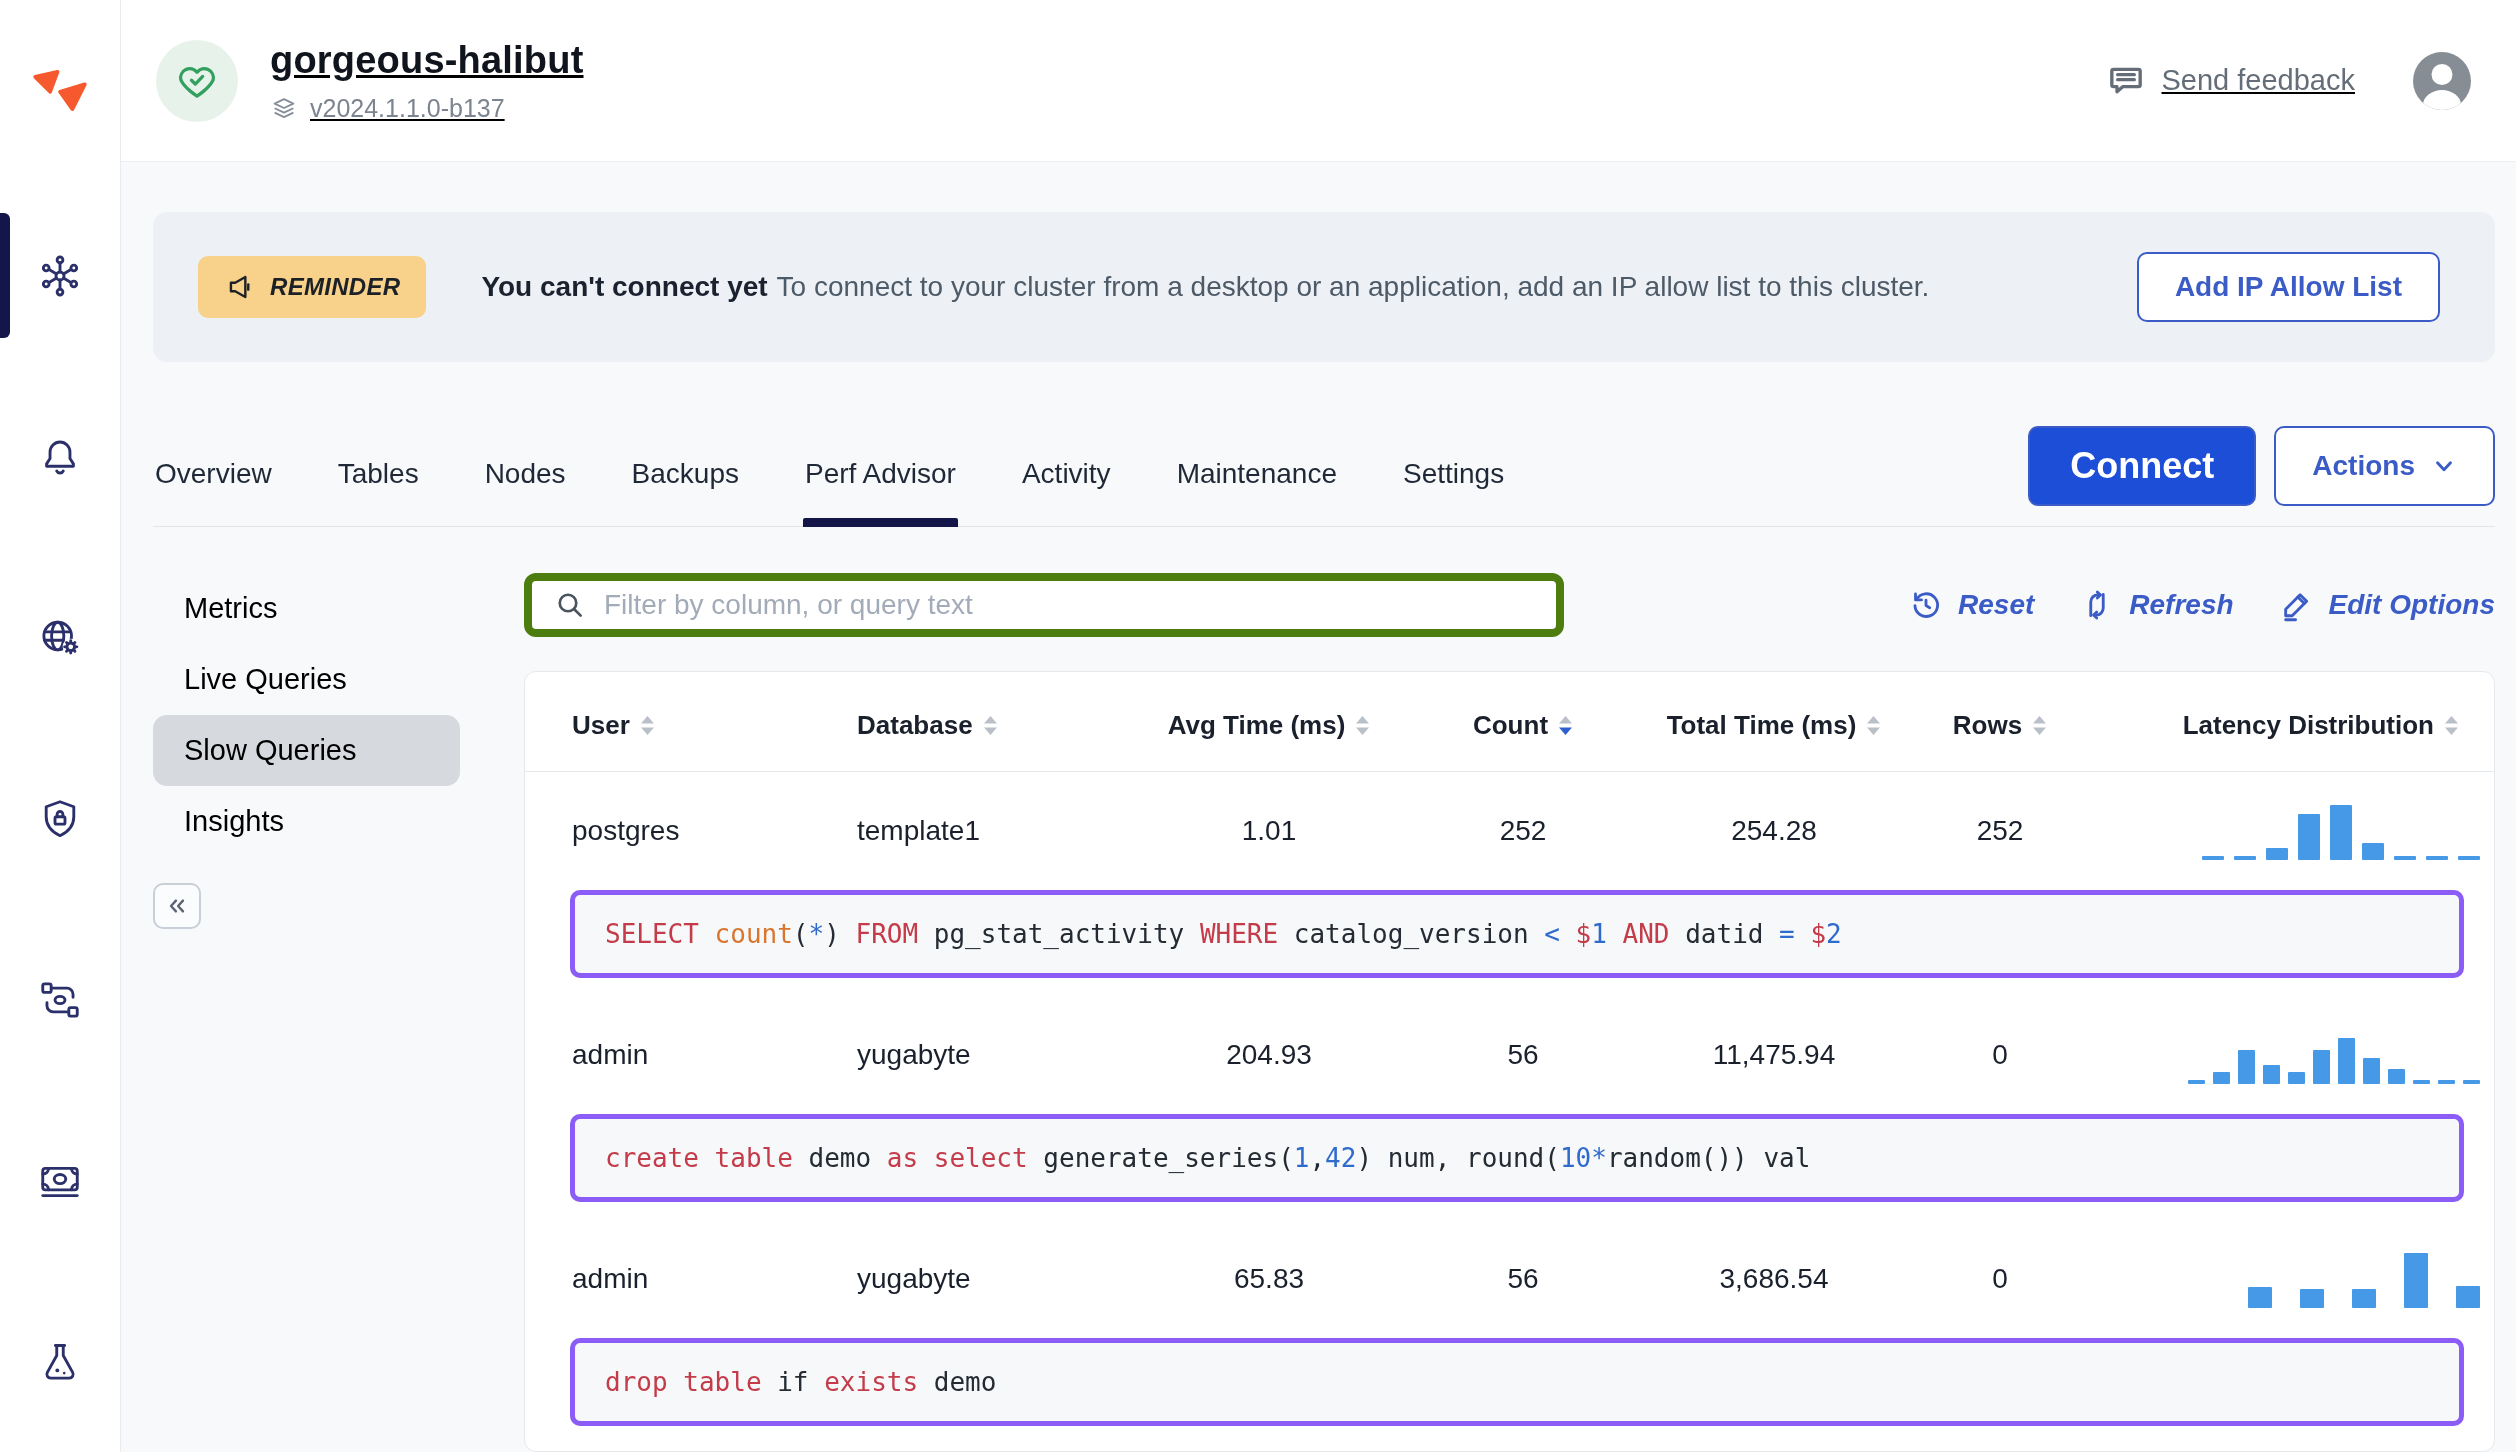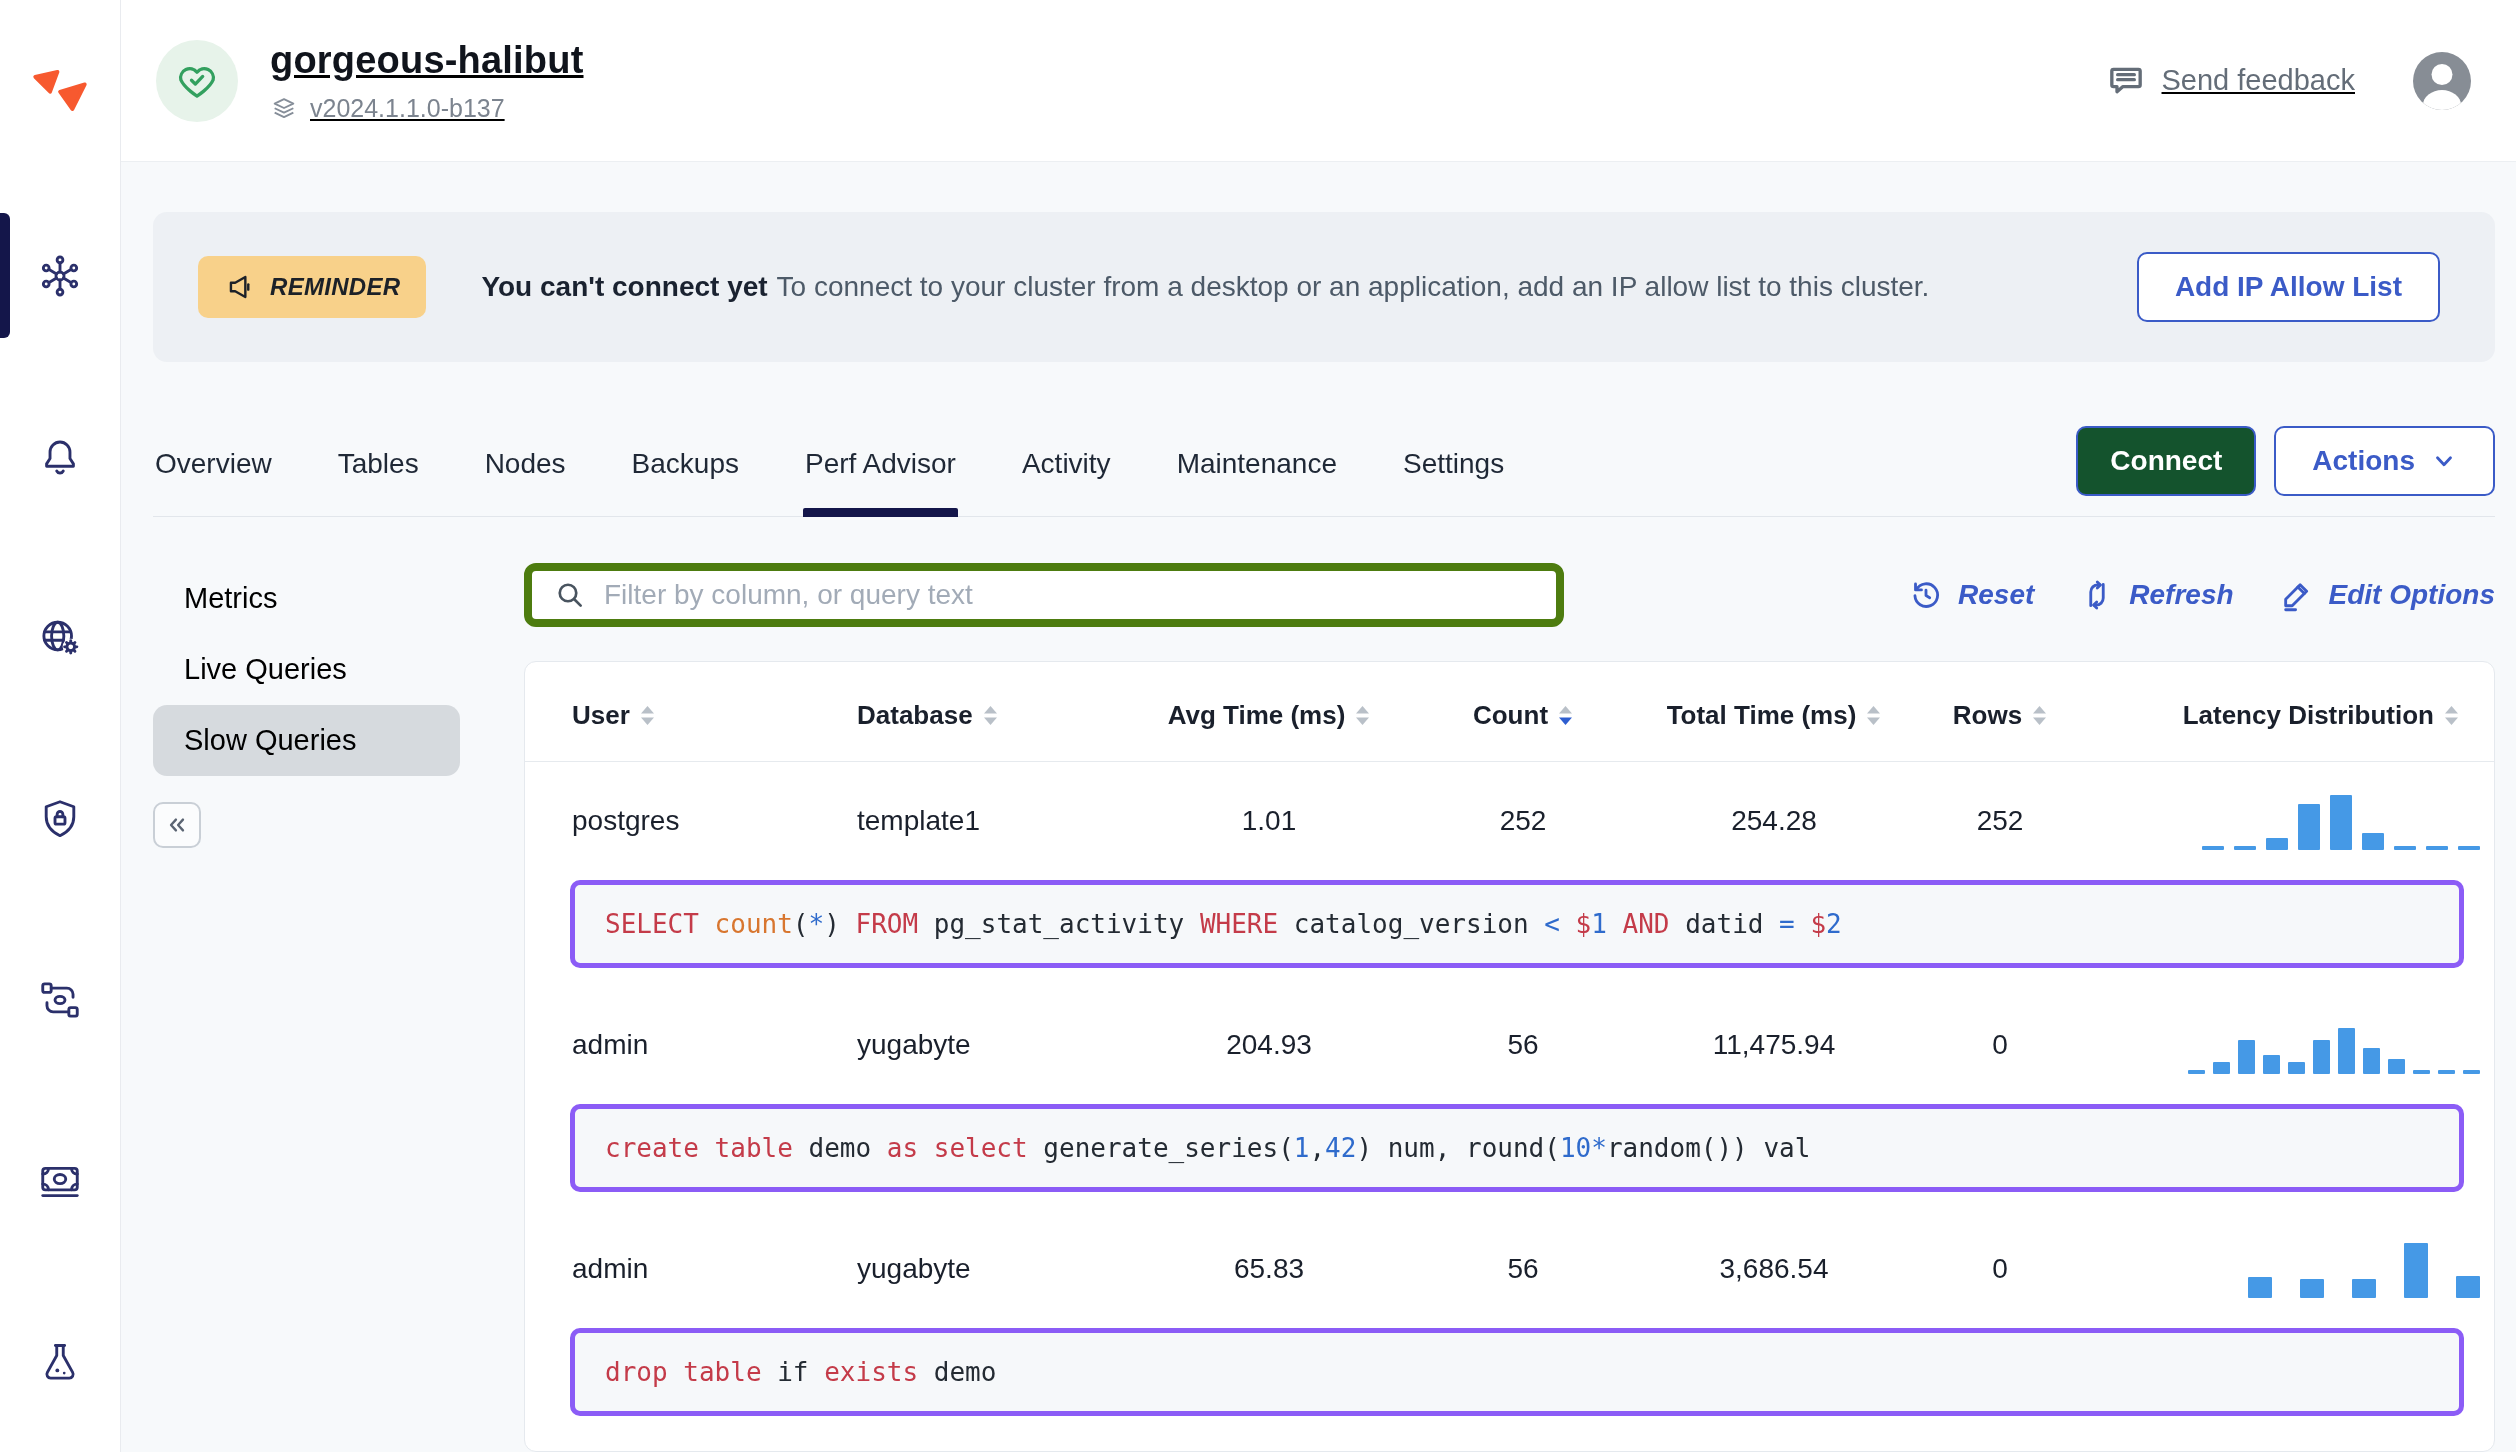--- a/index.html
+++ b/index.html
@@ -33,21 +33,21 @@
   .content{flex:1;background:#f7f9fb;padding:50px 21px 0 32px;display:flex;flex-direction:column;min-height:0;}
 
   .banner{background:#edf0f4;border-radius:14px;height:150px;display:flex;align-items:center;padding:0 55px 0 45px;}
   .badge{background:#f8d18a;border-radius:10px;display:flex;align-items:center;gap:14px;padding:15px 26px;color:#1c2128;font-weight:bold;font-size:24px;letter-spacing:.3px;font-style:italic;}
   .badge svg{width:32px;height:32px;stroke:#1c2128;fill:none;stroke-width:1.8;stroke-linejoin:round;stroke-linecap:round;}
   .banner-text{margin-left:55px;display:flex;gap:9px;}
   .banner-title{font-size:28px;font-weight:bold;color:#1a2230;}
   .banner-msg{font-size:28px;color:#4d5a68;}
   .banner-spacer{flex:1;}
   .btn-outline{background:#fff;border:2px solid #3b5bc7;color:#3b5bc7;font-weight:bold;font-size:28px;border-radius:10px;padding:17px 36px;cursor:pointer;display:flex;align-items:center;gap:16px;}
-  .btn-solid{background:#14532d;border:2px solid #3b5bc7;color:#fff;font-weight:bold;font-size:28px;border-radius:10px;padding:17px 32px;cursor:pointer;}
+  .btn-solid{background:#1d4ed8;border:2px solid #3b5bc7;color:#fff;font-weight:bold;font-size:36px;border-radius:10px;padding:17px 40px;cursor:pointer;}
   .btn-outline svg{width:26px;height:26px;stroke:#3b5bc7;fill:none;stroke-width:2.6;stroke-linecap:round;stroke-linejoin:round;}
 
   .tabs-row{margin-top:64px;display:flex;align-items:flex-end;border-bottom:1px solid #e2e6eb;}
   .tabs{display:flex;gap:62px;}
   .tab{font-size:28px;color:#1f2836;padding:10px 2px 36px;cursor:pointer;position:relative;white-space:nowrap;}
   .tab.active::after{content:"";position:absolute;left:0;right:0;bottom:-1px;height:9px;background:#14164a;border-radius:2px 2px 0 0;}
   .tabs-btns{margin-left:auto;display:flex;gap:18px;padding-bottom:20px;}
 
   .body-row{display:flex;margin-top:46px;flex:1;min-height:0;}
   .subnav{width:371px;flex:0 0 371px;display:flex;flex-direction:column;}
@@ -245,20 +245,21 @@
         </div>
       </div>
 
       <div class="body-row">
 
         <div class="subnav">
           <div id="subnav-list">
               <div class="subnav-item">Metrics</div>
               <div class="subnav-item">Live Queries</div>
               <div class="subnav-item active">Slow Queries</div>
+              <div class="subnav-item">Insights</div>
             </div>
           <div class="collapse-btn">
             <svg viewBox="0 0 24 24">
               <polyline points="11 7 6.5 12 11 17"></polyline>
                 <polyline points="17.5 7 13 12 17.5 17"></polyline>
             </svg>
           </div>
         </div>
 
         <div class="panel">

